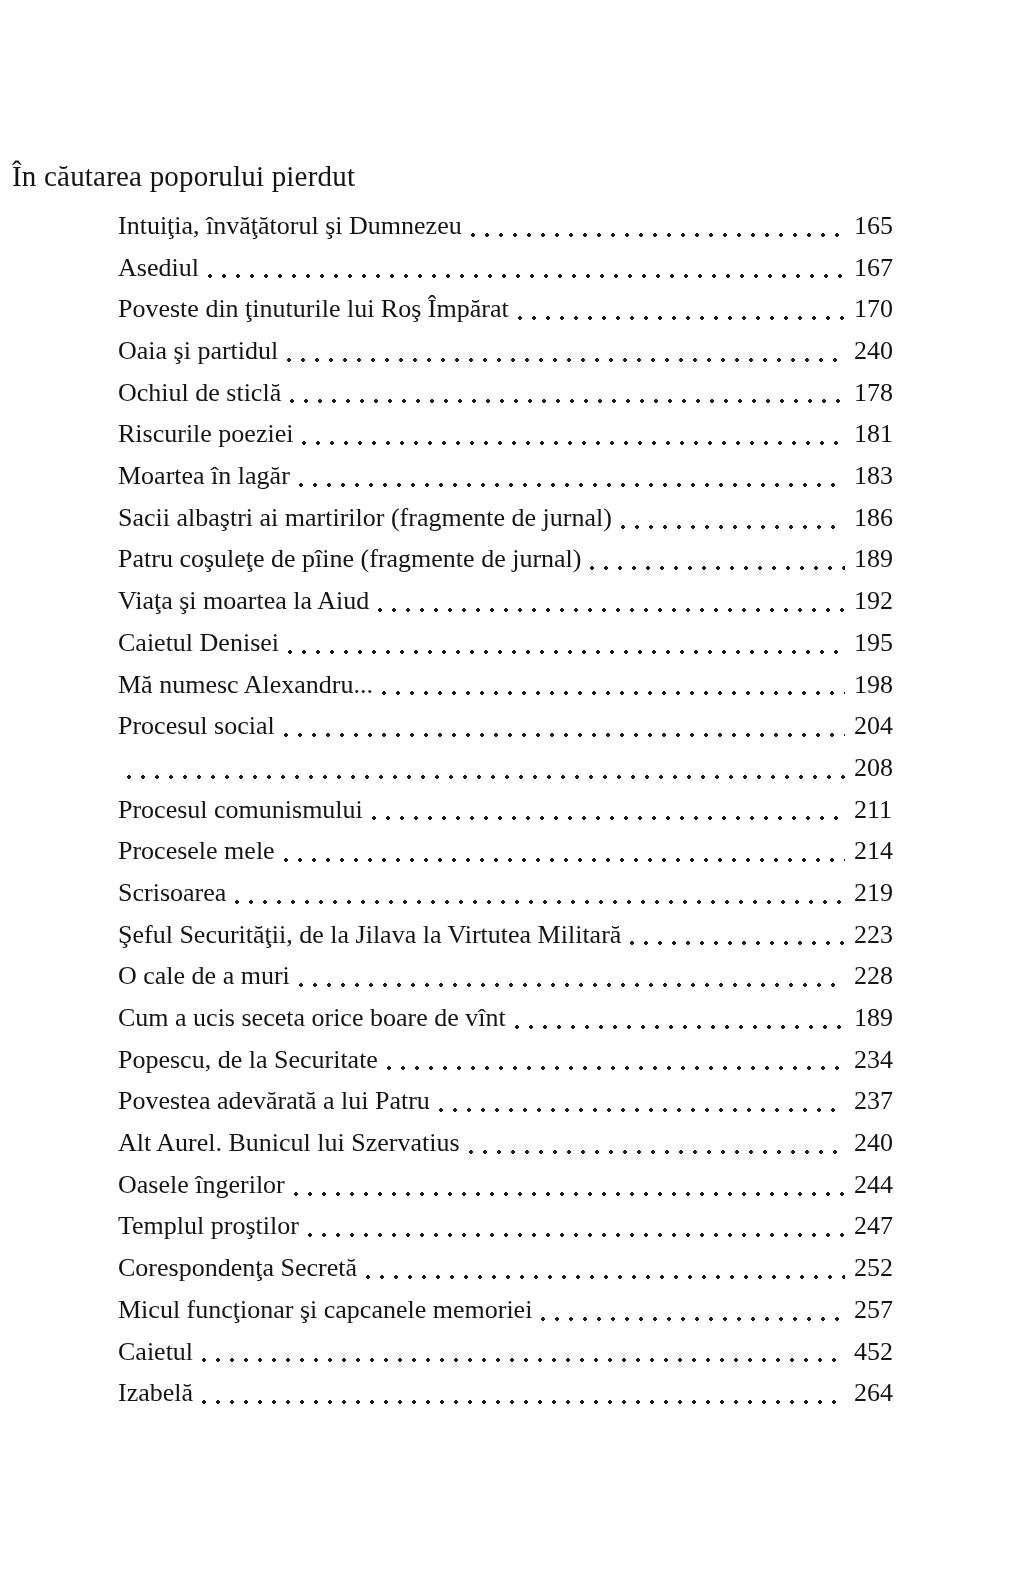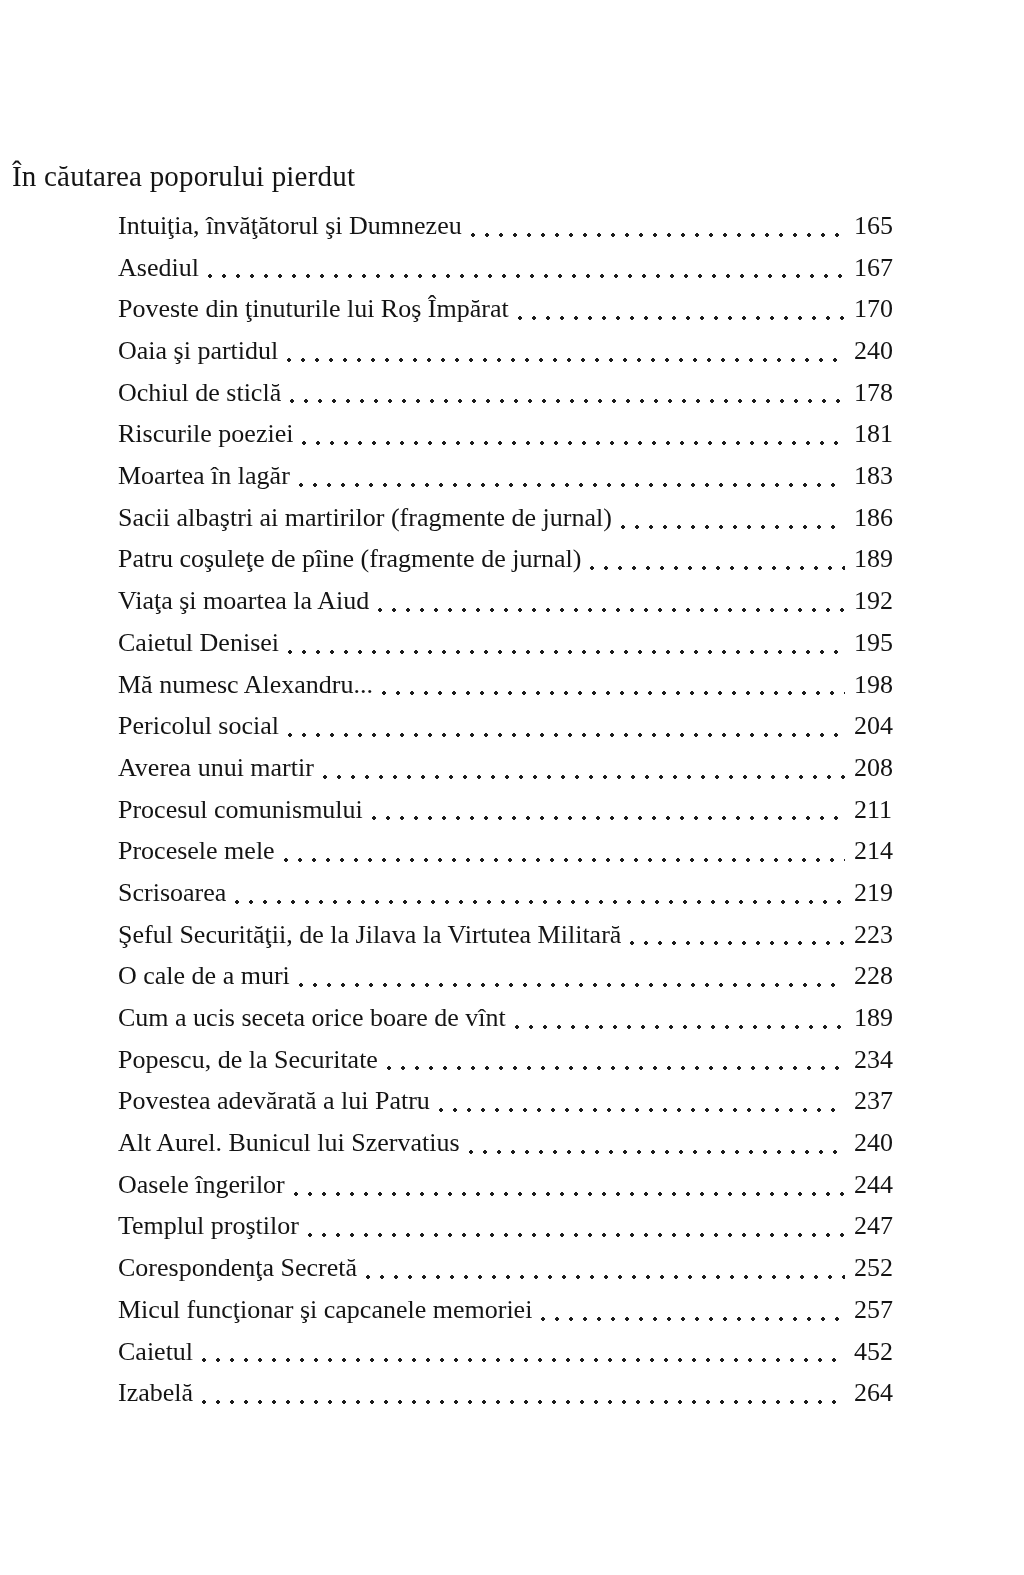--- a/index.html
+++ b/index.html
@@ -145,27 +145,26 @@
     <span class="toc-page">195</span>
   </div>
 
   <div class="toc-row">
     <span class="toc-title">Mă numesc Alexandru...</span>
     <span class="toc-leader"></span>
     <span class="toc-page">198</span>
   </div>
 
   <div class="toc-row">
-    <span class="toc-title">Pericolul social</span>
+    <span class="toc-title">Procesul social</span>
     <span class="toc-leader"></span>
     <span class="toc-page">204</span>
   </div>
 
   <div class="toc-row">
-    <span class="toc-title">Averea unui martir</span>
     <span class="toc-leader"></span>
     <span class="toc-page">208</span>
   </div>
 
   <div class="toc-row">
     <span class="toc-title">Procesul comunismului</span>
     <span class="toc-leader"></span>
     <span class="toc-page">211</span>
   </div>
 

